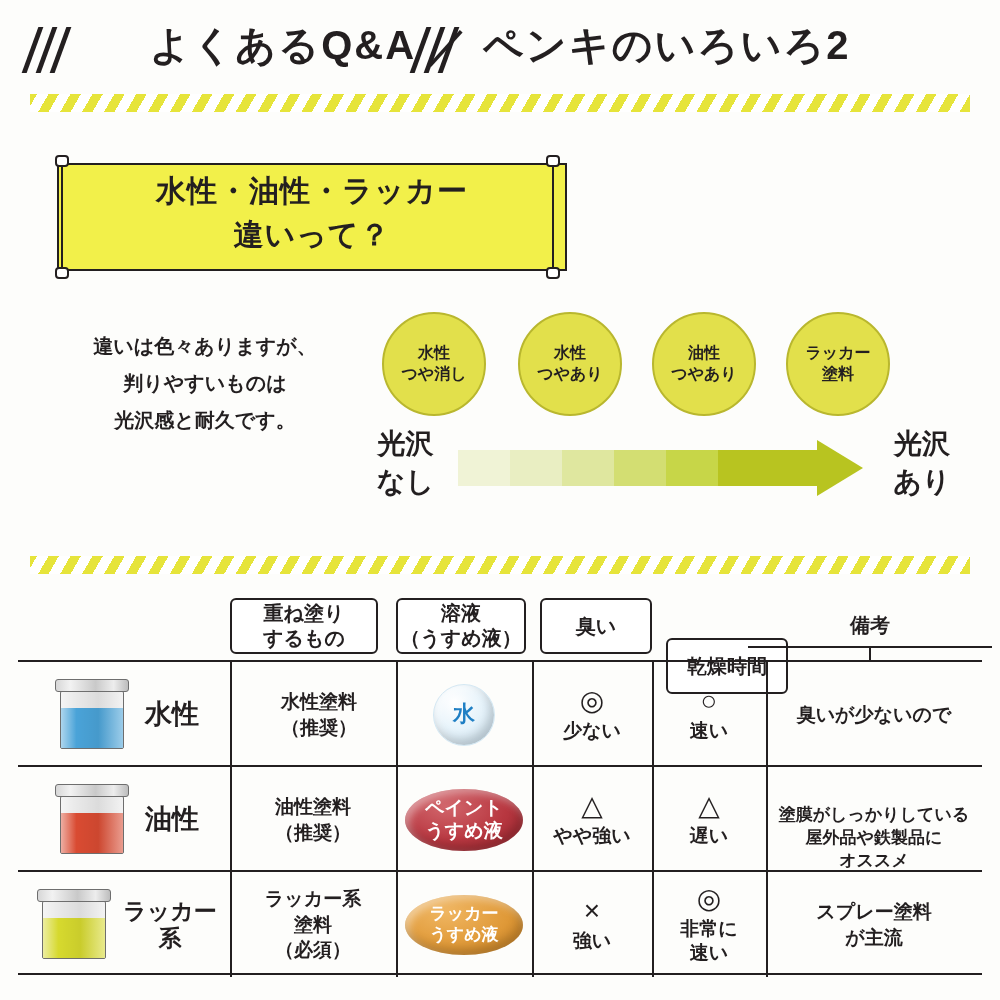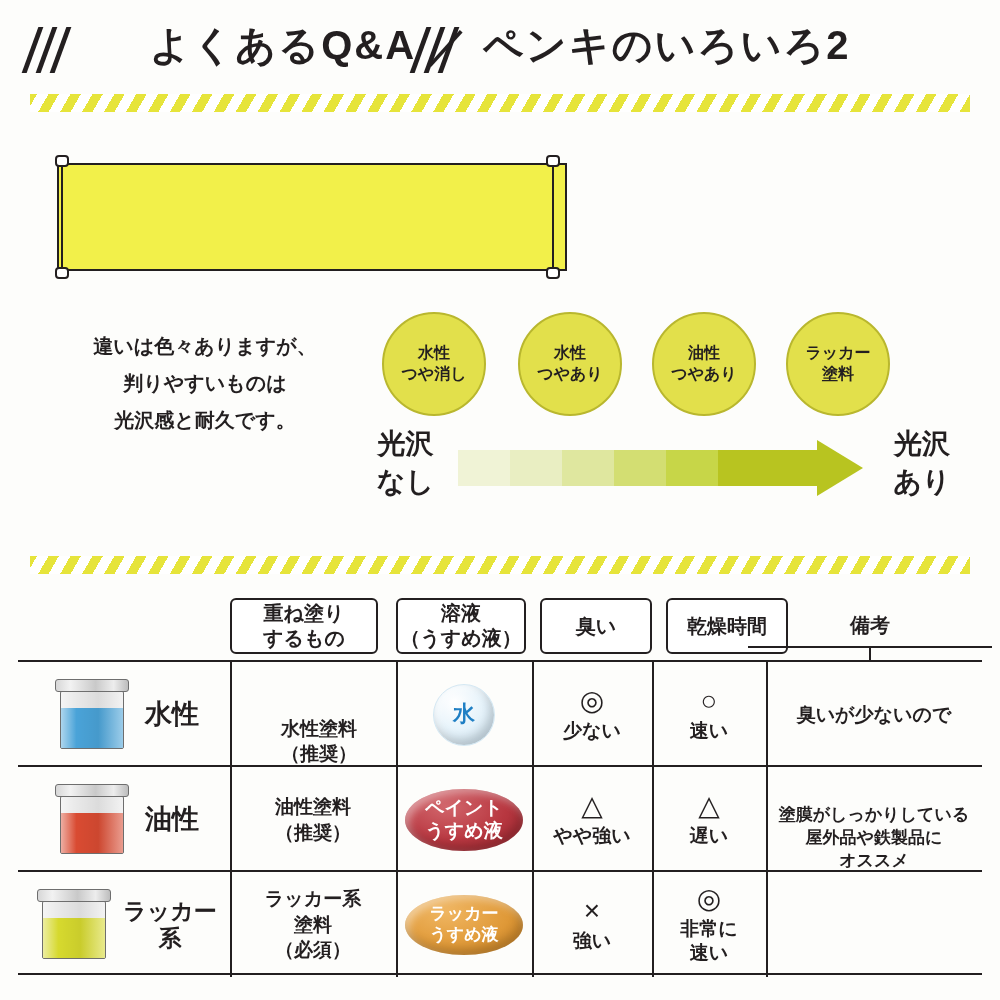--- a/index.html
+++ b/index.html
@@ -235,20 +235,24 @@
   <div class="scroll-rod-left">
     <div class="rod-line"></div>
     <div class="rod-knob top"></div>
     <div class="rod-knob bot"></div>
   </div>
   <div class="scroll-rod-right">
     <div class="rod-line"></div>
     <div class="rod-knob top"></div>
     <div class="rod-knob bot"></div>
   </div>
+  <div class="scroll-text">
+    <div>水性・油性・ラッカー</div>
+    <div>違いって？</div>
+  </div>
 </div>
 
 <div class="lead-text">
   <div>違いは色々ありますが、</div>
   <div>判りやすいものは</div>
   <div>光沢感と耐久です。</div>
 </div>
 
 <div class="circle c0">
   <div>
@@ -306,21 +310,21 @@
     </div>
     <div class="th-box" style="left:378px; width:130px;">
       <div>
         <div>溶液</div>
           <div style="font-size:20px;">（うすめ液）</div>
       </div>
     </div>
     <div class="th-box" style="left:522px; width:112px;">
       <div>臭い</div>
     </div>
-    <div class="th-box" style="left:648px; width:122px;">
+    <div class="th-box" style="left:648px; width:122px;margin-top:40px;">
       <div>乾燥時間</div>
     </div>
     <div class="th-remark" style="left:732px;">備考</div>
     <div class="th-remark-line"></div>
   </div>
 
   <div class="row">
     <div class="vline" style="left:212px;"></div>
     <div class="vline" style="left:378px;"></div>
     <div class="vline" style="left:514px;"></div>
@@ -331,21 +335,21 @@
       <div class="can">
         <div class="can-body">
             <div class="can-fill" style="background:#4aa3d8;"></div>
             <div class="can-gloss"></div>
           </div>
         <div class="can-lid"></div>
       </div>
       <div class="type-name">水性</div>
     </div>
 
-    <div class="cell" style="left:212px; width:178px;justify-content:flex-end;">
+    <div class="cell" style="left:212px; width:178px;">
       <div class="cell-text">水性塗料</div>
       <div class="cell-text">（推奨）</div>
     </div>
 
     <div class="cell" style="left:378px; width:136px;">
       <div class="blob blob-water">
         <span>水</span>
       </div>
     </div>
 
@@ -455,15 +459,19 @@
     </div>
 
     <div class="cell" style="left:634px; width:114px;">
       <div class="mark">◎</div>
       <div class="mark-label">
         <div>非常に</div>
           <div>速い</div>
       </div>
     </div>
 
+    <div class="cell" style="left:748px; width:216px;">
+      <div class="cell-text">スプレー塗料</div>
+      <div class="cell-text">が主流</div>
+    </div>
   </div>
 
 </div>
 
 </body></html>

